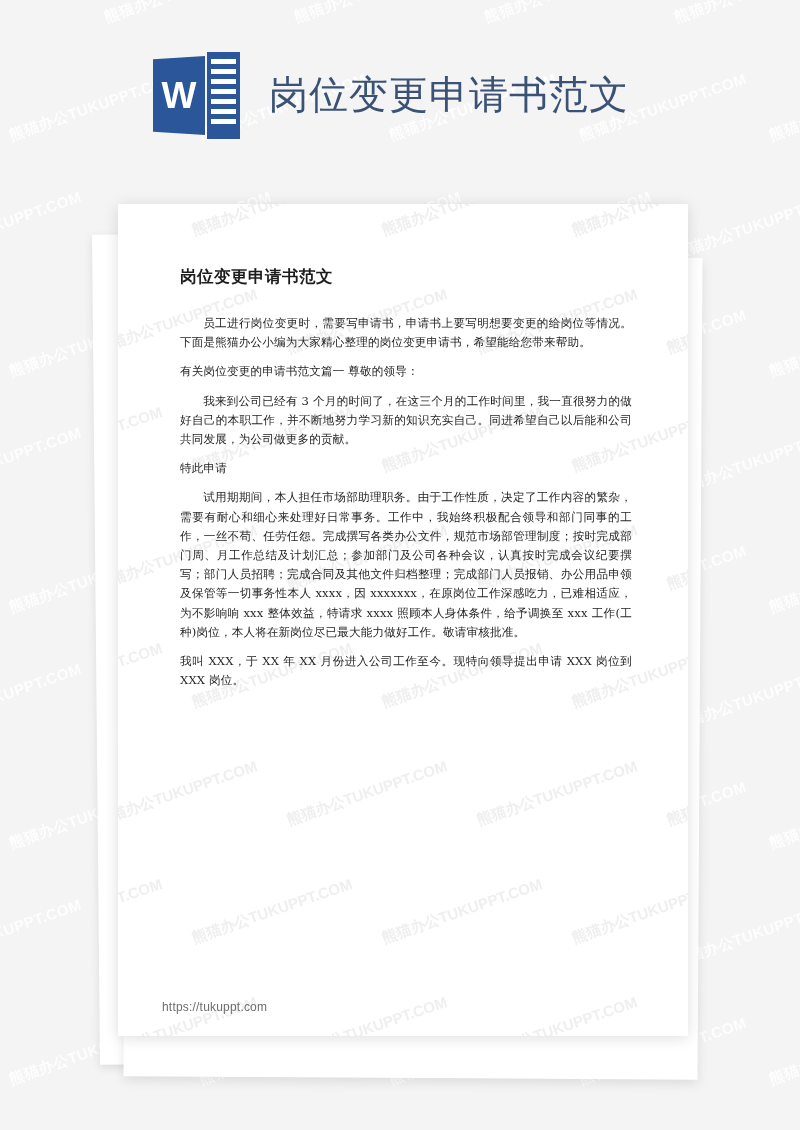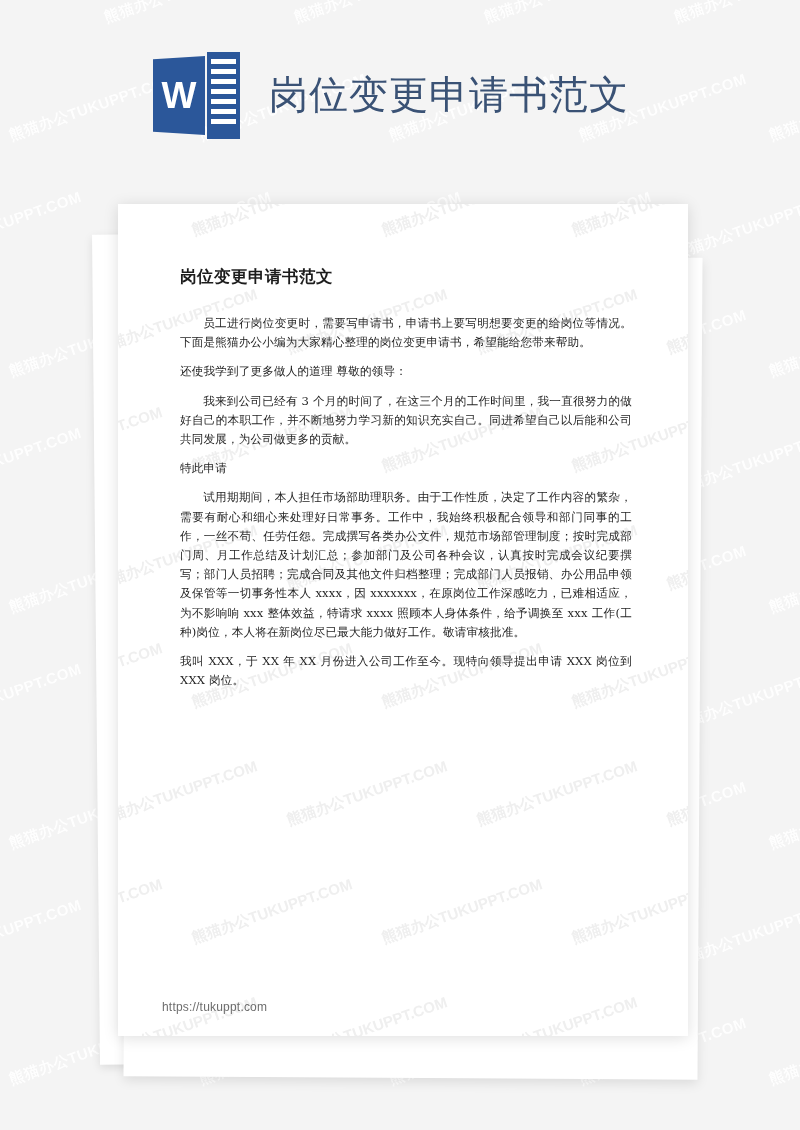--- a/index.html
+++ b/index.html
@@ -292,21 +292,21 @@
         <div class="doc-wm" style="left: -25px; top: 816px;">熊猫办公TUKUPPT.COM</div>
         <div class="doc-wm" style="left: 165px; top: 816px;">熊猫办公TUKUPPT.COM</div>
         <div class="doc-wm" style="left: 355px; top: 816px;">熊猫办公TUKUPPT.COM</div>
         <div class="doc-wm" style="left: 545px; top: 816px;">熊猫办公TUKUPPT.COM</div>
       </div>
     <div class="doc-body">
       <div class="doc-text">
         <h1 class="doc-title">岗位变更申请书范文</h1>
         <div id="paras">
             <p class="para indent">员工进行岗位变更时，需要写申请书，申请书上要写明想要变更的给岗位等情况。下面是熊猫办公小编为大家精心整理的岗位变更申请书，希望能给您带来帮助。</p>
-            <p class="para">还使我学到了更多做人的道理  尊敬的领导：</p>
+            <p class="para">有关岗位变更的申请书范文篇一  尊敬的领导：</p>
             <p class="para indent">我来到公司已经有 3 个月的时间了，在这三个月的工作时间里，我一直很努力的做好自己的本职工作，并不断地努力学习新的知识充实自己。同进希望自己以后能和公司共同发展，为公司做更多的贡献。</p>
             <p class="para">特此申请</p>
             <p class="para indent">试用期期间，本人担任市场部助理职务。由于工作性质，决定了工作内容的繁杂，需要有耐心和细心来处理好日常事务。工作中，我始终积极配合领导和部门同事的工作，一丝不苟、任劳任怨。完成撰写各类办公文件，规范市场部管理制度；按时完成部门周、月工作总结及计划汇总；参加部门及公司各种会议，认真按时完成会议纪要撰写；部门人员招聘；完成合同及其他文件归档整理；完成部门人员报销、办公用品申领及保管等一切事务性本人 xxxx，因 xxxxxxx，在原岗位工作深感吃力，已难相适应，为不影响响 xxx 整体效益，特请求 xxxx 照顾本人身体条件，给予调换至 xxx 工作(工种)岗位，本人将在新岗位尽已最大能力做好工作。敬请审核批准。</p>
             <p class="para">我叫 XXX，于 XX 年 XX 月份进入公司工作至今。现特向领导提出申请 XXX 岗位到 XXX 岗位。</p>
           </div>
       </div>
     </div>
     <div class="doc-footer">https://tukuppt.com</div>
   </div>
 </div>

